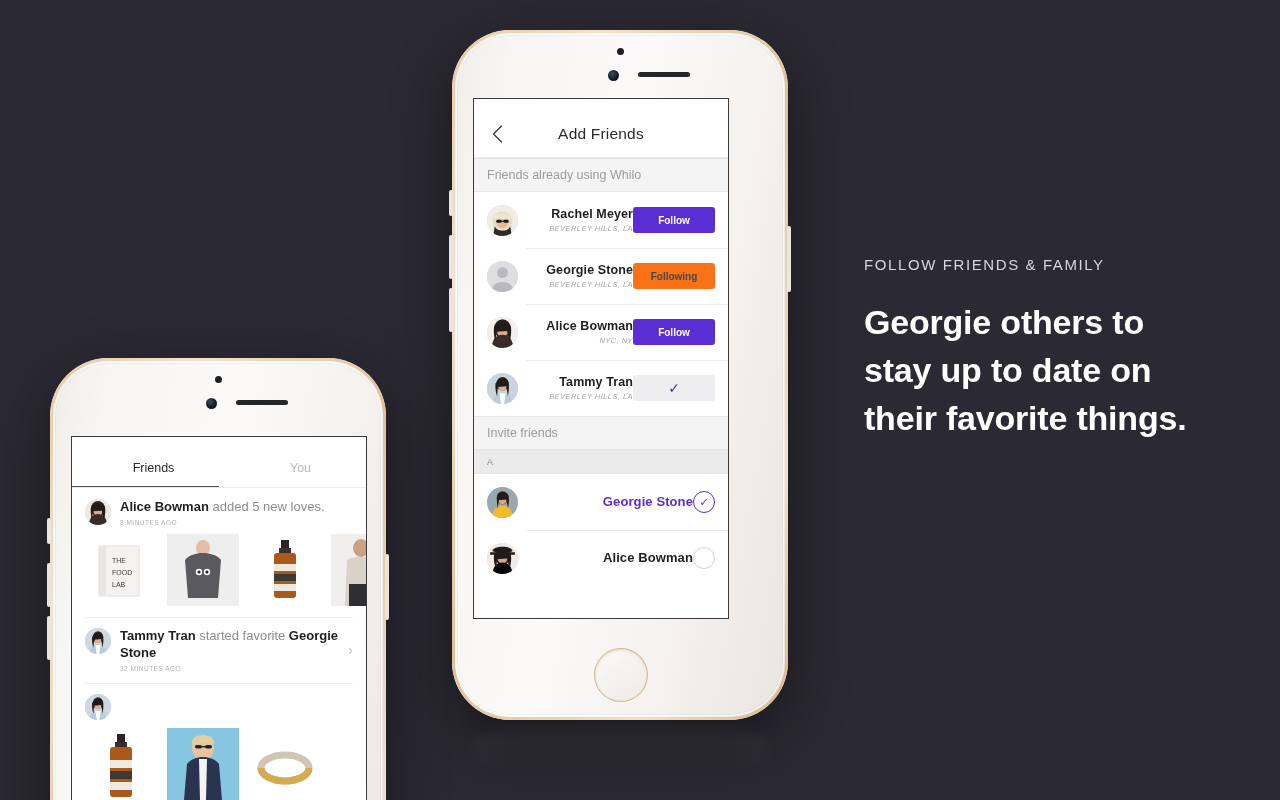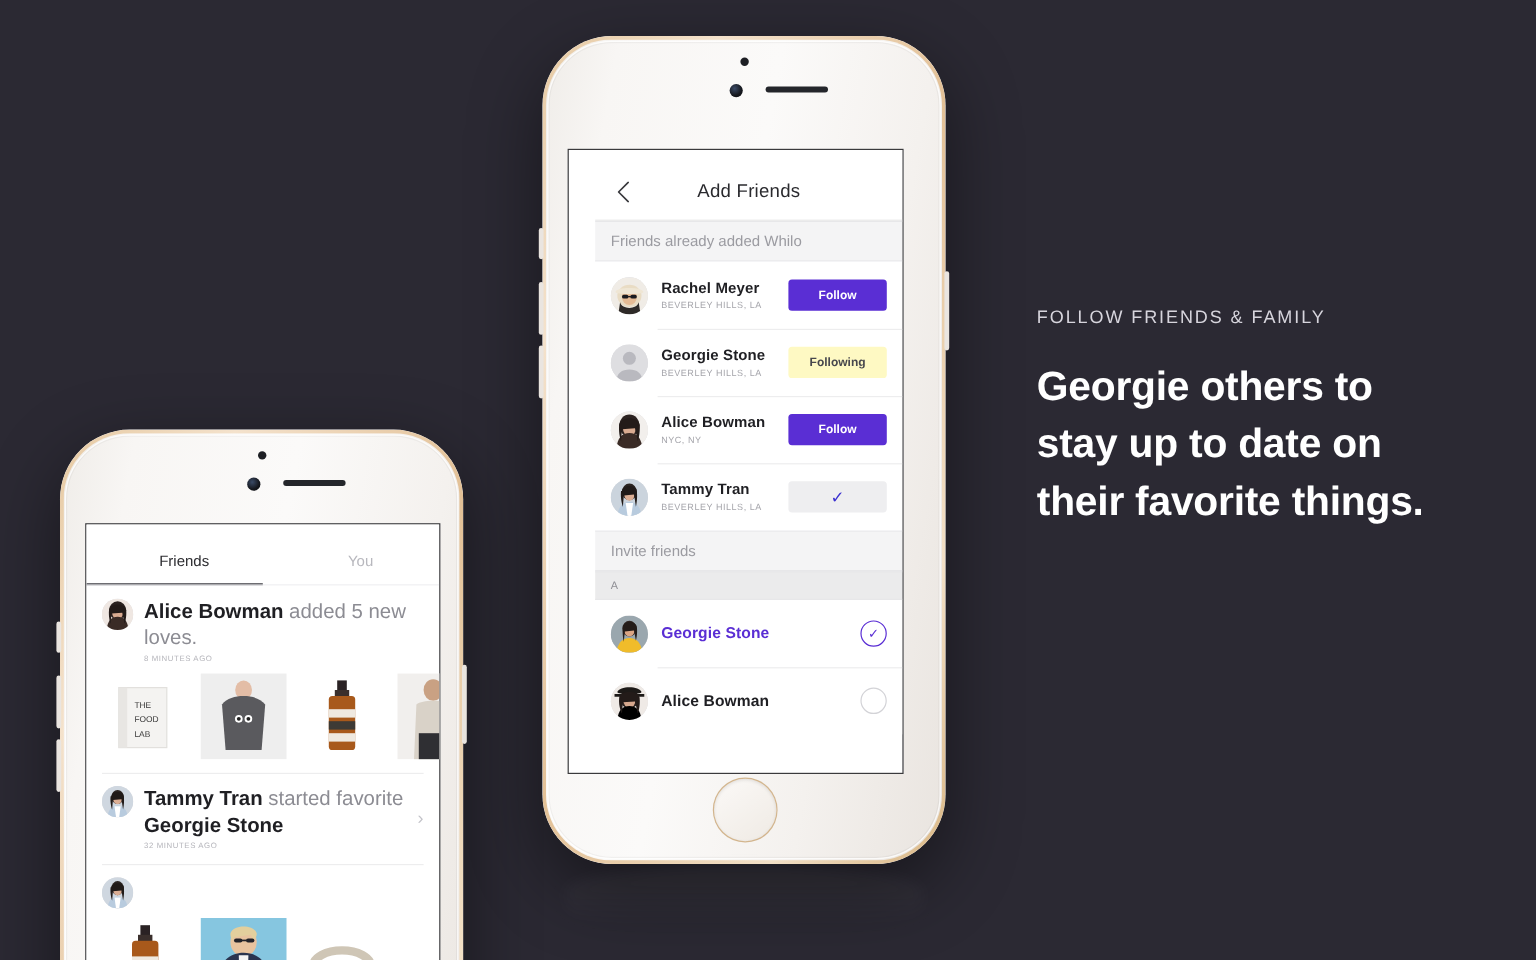--- a/index.html
+++ b/index.html
@@ -52,21 +52,21 @@
     border:1px solid #3a3a3c;
     box-sizing:border-box;
   }
 
   
   #phone-center{left:452px;top:30px;width:336px;height:690px;}
   #phone-center .cam{width:11px;height:11px;left:156px;top:40px;}
   #phone-center .sensor{width:7px;height:7px;left:165px;top:18px;}
   #phone-center .speaker{width:52px;height:5px;left:186px;top:42px;}
   #phone-center .home{width:52px;height:52px;left:142px;bottom:18px;}
-  #phone-center .screen{left:21px;top:94px;width:280px;height:521px;padding-left:22px;}
+  #phone-center .screen{left:21px;top:68px;width:256px;height:521px;}
   #phone-center .btn-side.l{top:160px;width:4px;height:26px;}
   #phone-center .btn-side.l.b2{top:205px;height:44px;}
   #phone-center .btn-side.l.b3{top:258px;height:44px;}
   #phone-center .btn-side.r{top:196px;width:4px;height:66px;}
 
   
   #phone-left{left:50px;top:358px;width:336px;height:690px;}
   #phone-left .cam{width:11px;height:11px;left:156px;top:40px;}
   #phone-left .sensor{width:7px;height:7px;left:165px;top:18px;}
   #phone-left .speaker{width:52px;height:5px;left:186px;top:42px;}
@@ -93,40 +93,41 @@
   }
   .sec-head{
     background:#f4f4f5;padding:9px 13px;font-size:12.5px;color:#9b9ba1;
     border-top:1px solid #e7e7e9;border-bottom:1px solid #e7e7e9;
   }
   .sec-head.alpha{font-size:9px;color:#8d8d93;padding:6px 13px;background:#ebebec;letter-spacing:.4px;}
 
   .row{
     display:flex;align-items:center;padding:0 13px;height:56px;background:#fff;
     position:relative;
+    text-align:right;
   }
   .row + .row:before{
     content:"";position:absolute;left:52px;right:0;top:0;height:1px;background:#ededee;
   }
   .avatar{
     width:31px;height:31px;border-radius:50%;flex:0 0 31px;overflow:hidden;
     background:#dcdcdf;position:relative;
   }
   .avatar svg{display:block;width:100%;height:100%;}
   .row .meta{flex:1;min-width:0;padding-left:11px;}
   .row .nm{font-size:12.5px;font-weight:bold;color:#1f1f23;line-height:1.25;letter-spacing:.1px;}
-  .row .loc{font-size:7.5px;color:#a5a5ab;letter-spacing:.45px;margin-top:2px;}
+  .row .loc{font-size:7.5px;color:#a5a5ab;letter-spacing:.45px;margin-top:2px;font-style:italic;}
   .row .nm.link{color:#5a2ed4;font-weight:bold;font-size:13px;}
 
   .pill{
     min-width:62px;height:26px;border-radius:3px;display:flex;align-items:center;
     justify-content:center;font-size:10px;font-weight:bold;cursor:pointer;padding:0 10px;
   }
   .pill.follow{background:#5a2ed4;color:#fff;}
-  .pill.following{background:#fef9c3;color:#47474d;}
+  .pill.following{background:#f97316;color:#47474d;}
   .pill.check{background:#eeeef0;color:#3a2fd0;font-size:14px;}
 
   .searchrow{
     height:46px;background:#fff;display:flex;align-items:center;justify-content:center;
     gap:7px;cursor:pointer;
   }
   .searchrow .slabel{color:#5a2ed4;font-size:11.5px;font-weight:bold;}
 
   .circle-sel{
     width:20px;height:20px;border-radius:50%;border:1.5px solid #5a2ed4;
@@ -145,21 +146,21 @@
   .tabs .ul{position:absolute;bottom:0;left:0;width:50%;height:2.5px;background:#4a4a50;}
   .tabs:after{content:"";position:absolute;bottom:0;left:0;right:0;height:1px;background:#ececee;}
 
   .feed-item{padding:11px 13px 0 13px;background:#fff;position:relative;}
   .feed-item + .feed-item:before{
     content:"";position:absolute;left:13px;right:13px;top:0;height:1px;background:#ededee;
   }
   .feed-head{display:flex;align-items:flex-start;gap:9px;}
   .feed-head .avatar{width:26px;height:26px;flex:0 0 26px;}
   .feed-txt{flex:1;}
-  .feed-txt .line{font-size:17px;color:#8c8c93;line-height:1.3;}
+  .feed-txt .line{font-size:13px;color:#8c8c93;line-height:1.3;}
   .feed-txt .line b{color:#1f1f23;font-weight:bold;}
   .feed-txt .time{font-size:6.5px;color:#b4b4ba;letter-spacing:.5px;margin-top:3px;}
   .feed-head .chev{color:#c3c3c9;font-size:15px;align-self:center;}
 
   .tiles{display:flex;gap:10px;padding:8px 0 11px 0;}
   .tile{width:72px;height:72px;flex:0 0 72px;overflow:hidden;position:relative;background:#fff;}
   .tile svg{display:block;width:100%;height:100%;}
 
   
   .copy{position:absolute;left:864px;top:256px;width:392px;}
@@ -357,21 +358,21 @@
 
       <div class="navbar">
         <div class="back">
           <svg width="11" height="18" viewBox="0 0 11 18">
               <path d="M9.5 1L1.5 9l8 8" stroke="#3a3a3e" stroke-width="1.4" fill="none" stroke-linecap="round" stroke-linejoin="round"></path>
             </svg>
         </div>
         <div class="title">Add Friends</div>
       </div>
 
-      <div class="sec-head">Friends already added Whilo</div>
+      <div class="sec-head">Friends already using Whilo</div>
 
       <div class="row">
         <div class="avatar">
           <svg viewBox="0 0 40 40">
               <rect width="40" height="40" fill="#f0ece6"></rect>
               <ellipse cx="20" cy="20" rx="13" ry="12" fill="#e9dcc4"></ellipse>
               <ellipse cx="20" cy="21" rx="8" ry="9" fill="#e5bb95"></ellipse>
               <path d="M5 16c0-6 30-6 30 0 0 3-30 3-30 0z" fill="#efe6d4"></path>
               <rect x="12" y="19" width="7" height="4" rx="2" fill="#1b1b20"></rect>
               <rect x="21" y="19" width="7" height="4" rx="2" fill="#1b1b20"></rect>

